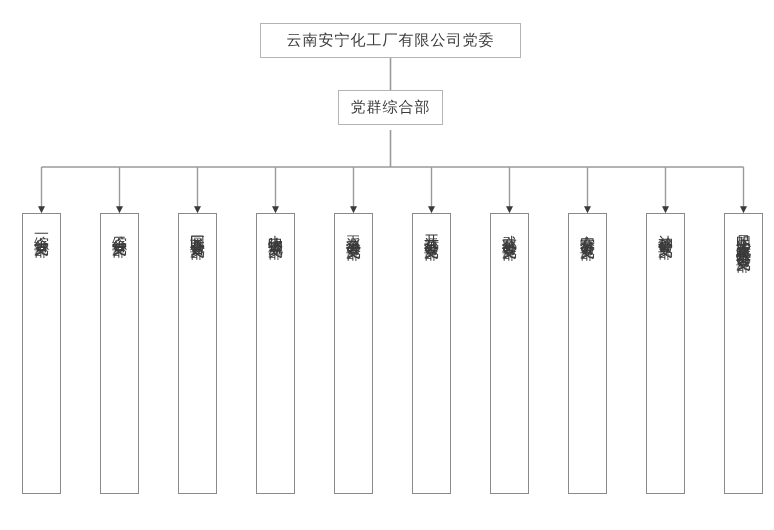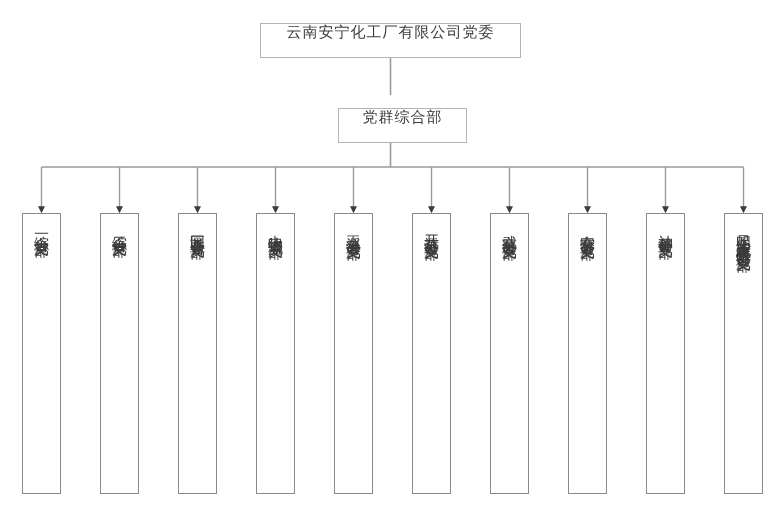--- a/index.html
+++ b/index.html
@@ -34,20 +34,21 @@
     height: 530px;
     pointer-events: none;
   }
 
   
   .node {
     position: absolute;
     box-sizing: border-box;
     background: #ffffff;
     display: flex;
+    align-items: center;
     justify-content: center;
   }
 
   .node-root,
   .node-dept {
     border: 1px solid #b4b4b4;
   }
 
   .node-root .node-label,
   .node-dept .node-label {
@@ -60,22 +61,22 @@
 
   .node-root {
     left: 260px;
     top: 23px;
     width: 261px;
     height: 35px;
   }
 
   .node-dept {
     left: 338px;
-    top: 108px;
-    width: 129px;
+    top: 90px;
+    width: 105px;
     height: 35px;
   }
 
   
   .node-branch {
     top: 213px;
     width: 39px;
     height: 281px;
     border: 1px solid #8a8a8a;
     align-items: flex-start;

